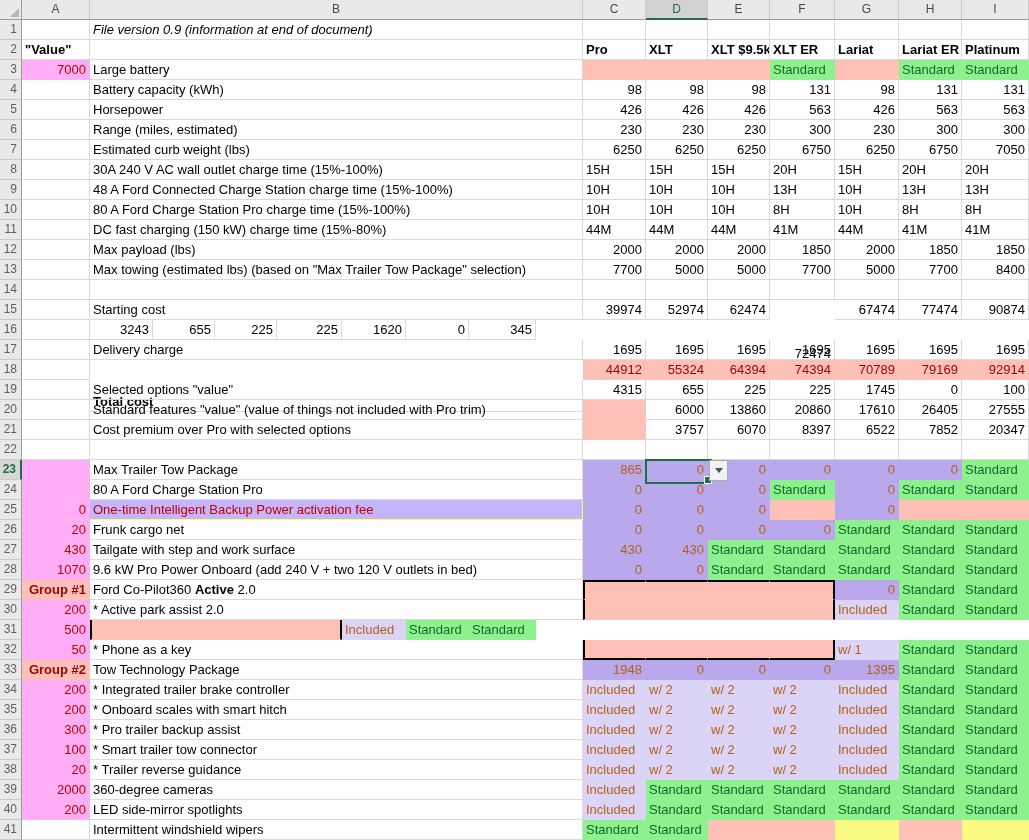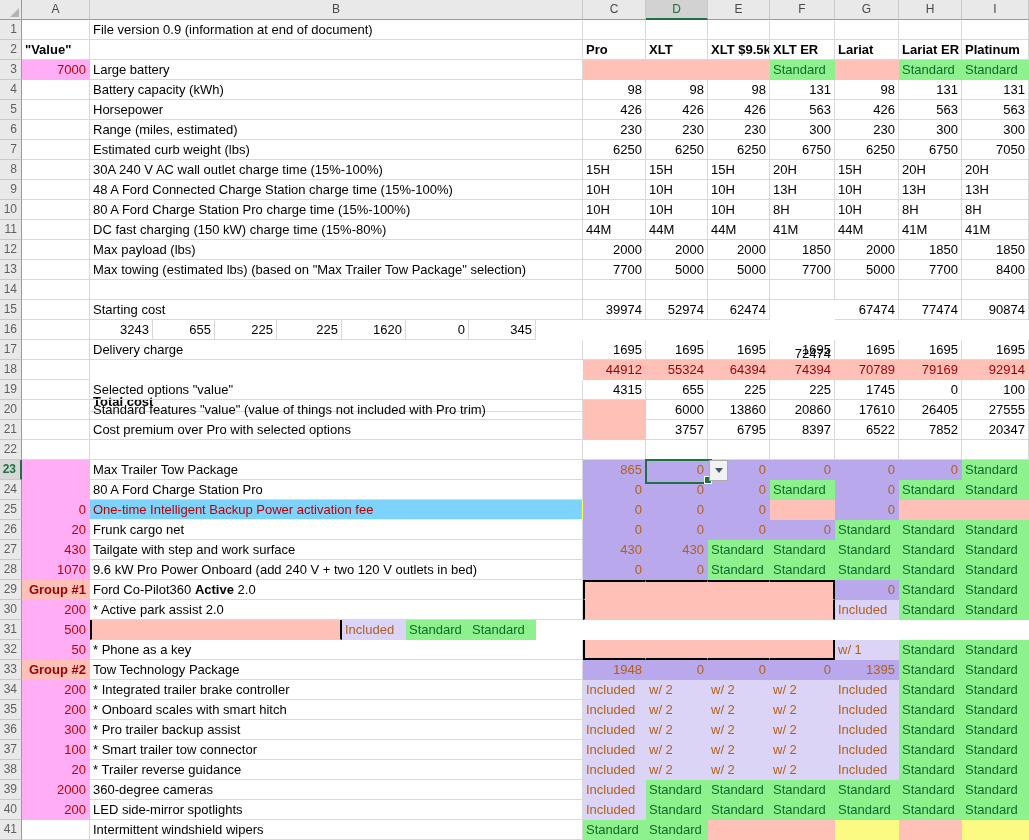--- a/index.html
+++ b/index.html
@@ -21,21 +21,21 @@
   .rownum{box-sizing:border-box;width:22px;height:20px;background:#e9e9e9;
           color:#5f5f5f;font-size:12px;line-height:19px;text-align:right;padding:0 4px 0 0;
           border-right:1px solid #9a9a9a;border-bottom:1px solid #c9c9c9;}
   .rownum.sel{background:#d7d7d7;color:#1e7145;border-right:2px solid #1e7145;font-weight:bold;}
   .r{text-align:right;} .b{font-weight:bold;}
   .bgP{background:#ffc0b8;border-color:#ffc0b8;}
   .bgM{background:#ffaef5;border-color:#ffaef5;}
   .bgL{background:#b9a9ec;border-color:#b9a9ec;}
   .bgL2{background:#dcd4f7;border-color:#dcd4f7;}
   .bgG{background:#8df18d;border-color:#8df18d;}
-  .bgY{background:#7dd3fc;border-color:#ffff4d;}
+  .bgY{background:#c4b5fd;border-color:#ffff4d;}
   .bgY2{background:#fbfb84;border-color:#fbfb84;}
   .tOr{color:#b45f15;} .tGr{color:#15682b;} .tRd{color:#c00000;} .tDR{color:#9c0006;}
   .bt{border-top:2px solid #000;} .bb{border-bottom:2px solid #000;}
   .bl{border-left:2px solid #000;} .br{border-right:2px solid #000;}
   .sel-box{position:absolute;border:2px solid #1a7340;pointer-events:none;background:transparent;}
   .fill-handle{position:absolute;width:6px;height:6px;background:#1a7340;border:1px solid #fff;}
   .dd-btn{position:absolute;width:17px;height:19px;background:#f2f2f2;border:1px solid #ababab;
           display:flex;align-items:center;justify-content:center;cursor:pointer;}
   .dd-arrow{width:0;height:0;border-left:4px solid transparent;border-right:4px solid transparent;
           border-top:5px solid #44546a;}
@@ -53,21 +53,21 @@
       <div class="colhead" style="width: 62px;">E</div>
       <div class="colhead" style="width: 65px;">F</div>
       <div class="colhead" style="width: 64px;">G</div>
       <div class="colhead" style="width: 63px;">H</div>
       <div class="colhead" style="width: 67px;">I</div>
     </div>
   <div id="grid-rows">
       <div class="row">
         <div class="rownum">1</div>
         <div class="cell" style="width: 68px;"></div>
-        <div class="cell" style="width: 493px;">File version 0.9 (information at end of document)</div>
+        <div class="cell" style="width: 493px; font-style: italic;">File version 0.9 (information at end of document)</div>
         <div class="cell" style="width: 63px;"></div>
         <div class="cell" style="width: 62px;"></div>
         <div class="cell" style="width: 62px;"></div>
         <div class="cell" style="width: 65px;"></div>
         <div class="cell" style="width: 64px;"></div>
         <div class="cell" style="width: 63px;"></div>
         <div class="cell" style="width: 67px;"></div>
       </div>
       <div class="row">
         <div class="rownum">2</div>
@@ -295,21 +295,21 @@
         <div class="cell r" style="width: 64px;">17610</div>
         <div class="cell r" style="width: 63px;">26405</div>
         <div class="cell r" style="width: 67px;">27555</div>
       </div>
       <div class="row">
         <div class="rownum">21</div>
         <div class="cell" style="width: 68px;"></div>
         <div class="cell" style="width: 493px;">Cost premium over Pro with selected options</div>
         <div class="cell bgP" style="width: 63px;"></div>
         <div class="cell r" style="width: 62px;">3757</div>
-        <div class="cell r" style="width: 62px;">6795</div>
+        <div class="cell r" style="width: 62px;">6070</div>
         <div class="cell r" style="width: 65px;">8397</div>
         <div class="cell r" style="width: 64px;">6522</div>
         <div class="cell r" style="width: 63px;">7852</div>
         <div class="cell r" style="width: 67px;">20347</div>
       </div>
       <div class="row">
         <div class="rownum">22</div>
         <div class="cell" style="width: 68px;"></div>
         <div class="cell" style="width: 493px;"></div>
         <div class="cell" style="width: 63px;"></div>

